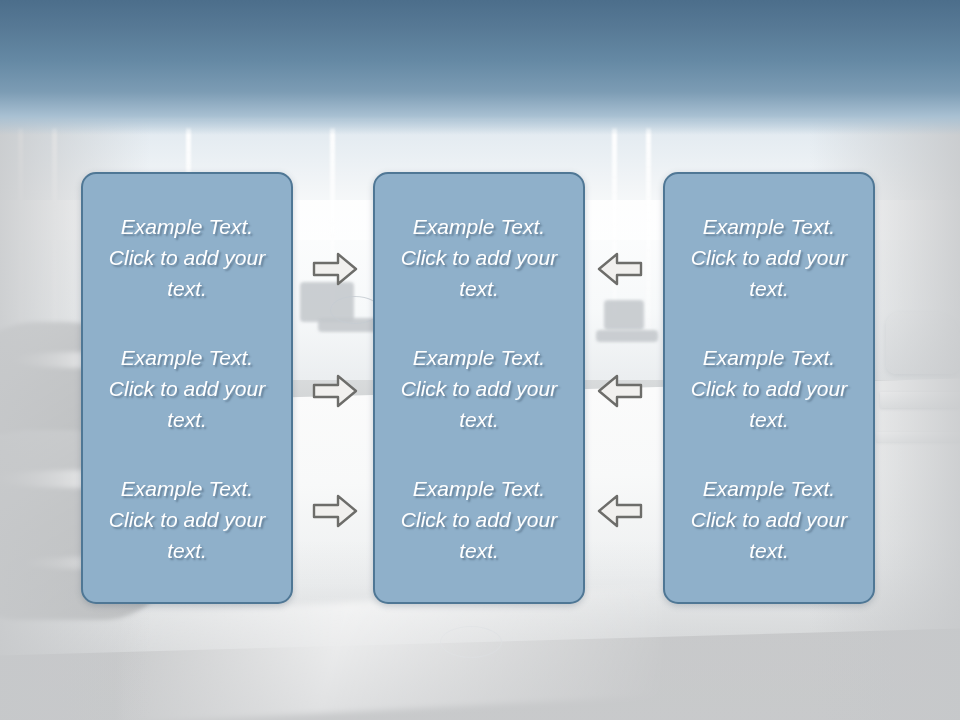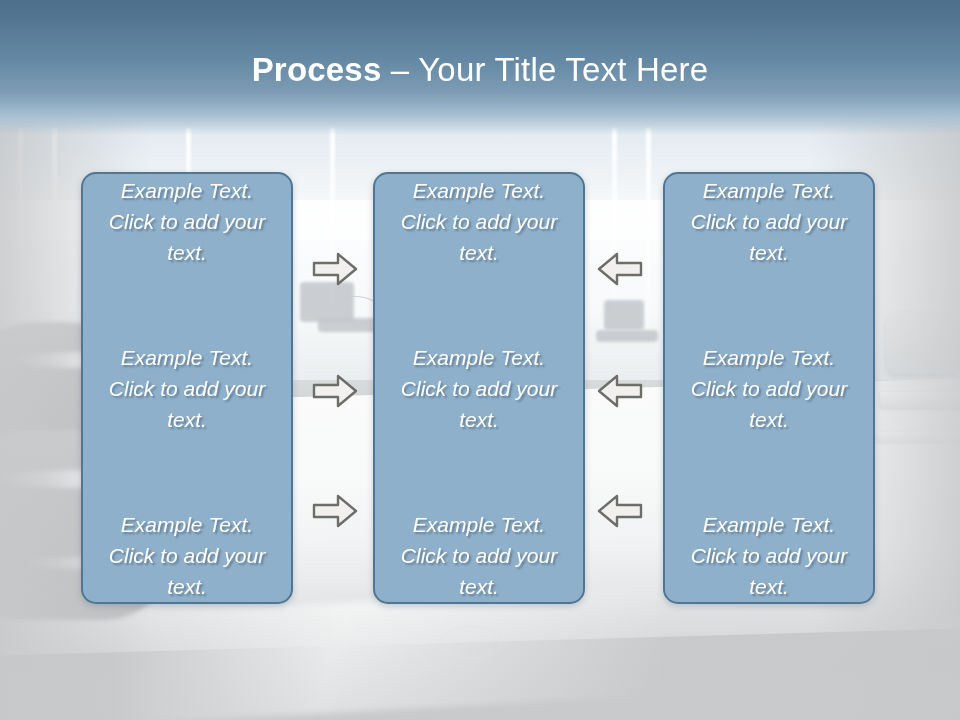--- a/index.html
+++ b/index.html
@@ -176,21 +176,20 @@
     box-sizing: border-box;
     background: #8fb0ca;
     border: 2px solid #4f7795;
     border-radius: 15px;
     box-shadow: 0 2px 6px rgba(60,80,100,.25);
     display: flex;
     flex-direction: column;
     justify-content: center;
     align-items: center;
     padding: 0 14px;
-    gap: 36px;
   }
 
   #panel-1 { left: 81px; }
   #panel-2 { left: 373px; }
   #panel-3 { left: 663px; }
 
   .blk {
     width: 100%;
     text-align: center;
     color: #ffffff;
@@ -252,23 +251,20 @@
     <div class="chair-hi" style="left:20px;  top:556px; width:210px; height:14px;"></div>
 
     <div class="cable" style="left:440px; top:626px; width:60px; height:30px;"></div>
 
     <div class="sheen"></div>
     <div class="vignette"></div>
   </div>
 
   <div class="header"></div>
 
-  <div class="title">
-    <span class="strong">Process</span><span class="light"> – Your Title Text Here</span>
-  </div>
 
   <div class="panel" id="panel-1">
     <div class="blk">Example Text. Click  to add your text.</div>
     <div class="blk">Example Text. Click  to add your text.</div>
     <div class="blk">Example Text. Click  to add your text.</div>
   </div>
 
   <div class="panel" id="panel-2">
     <div class="blk">Example Text. Click  to add your text.</div>
     <div class="blk">Example Text. Click  to add your text.</div>

